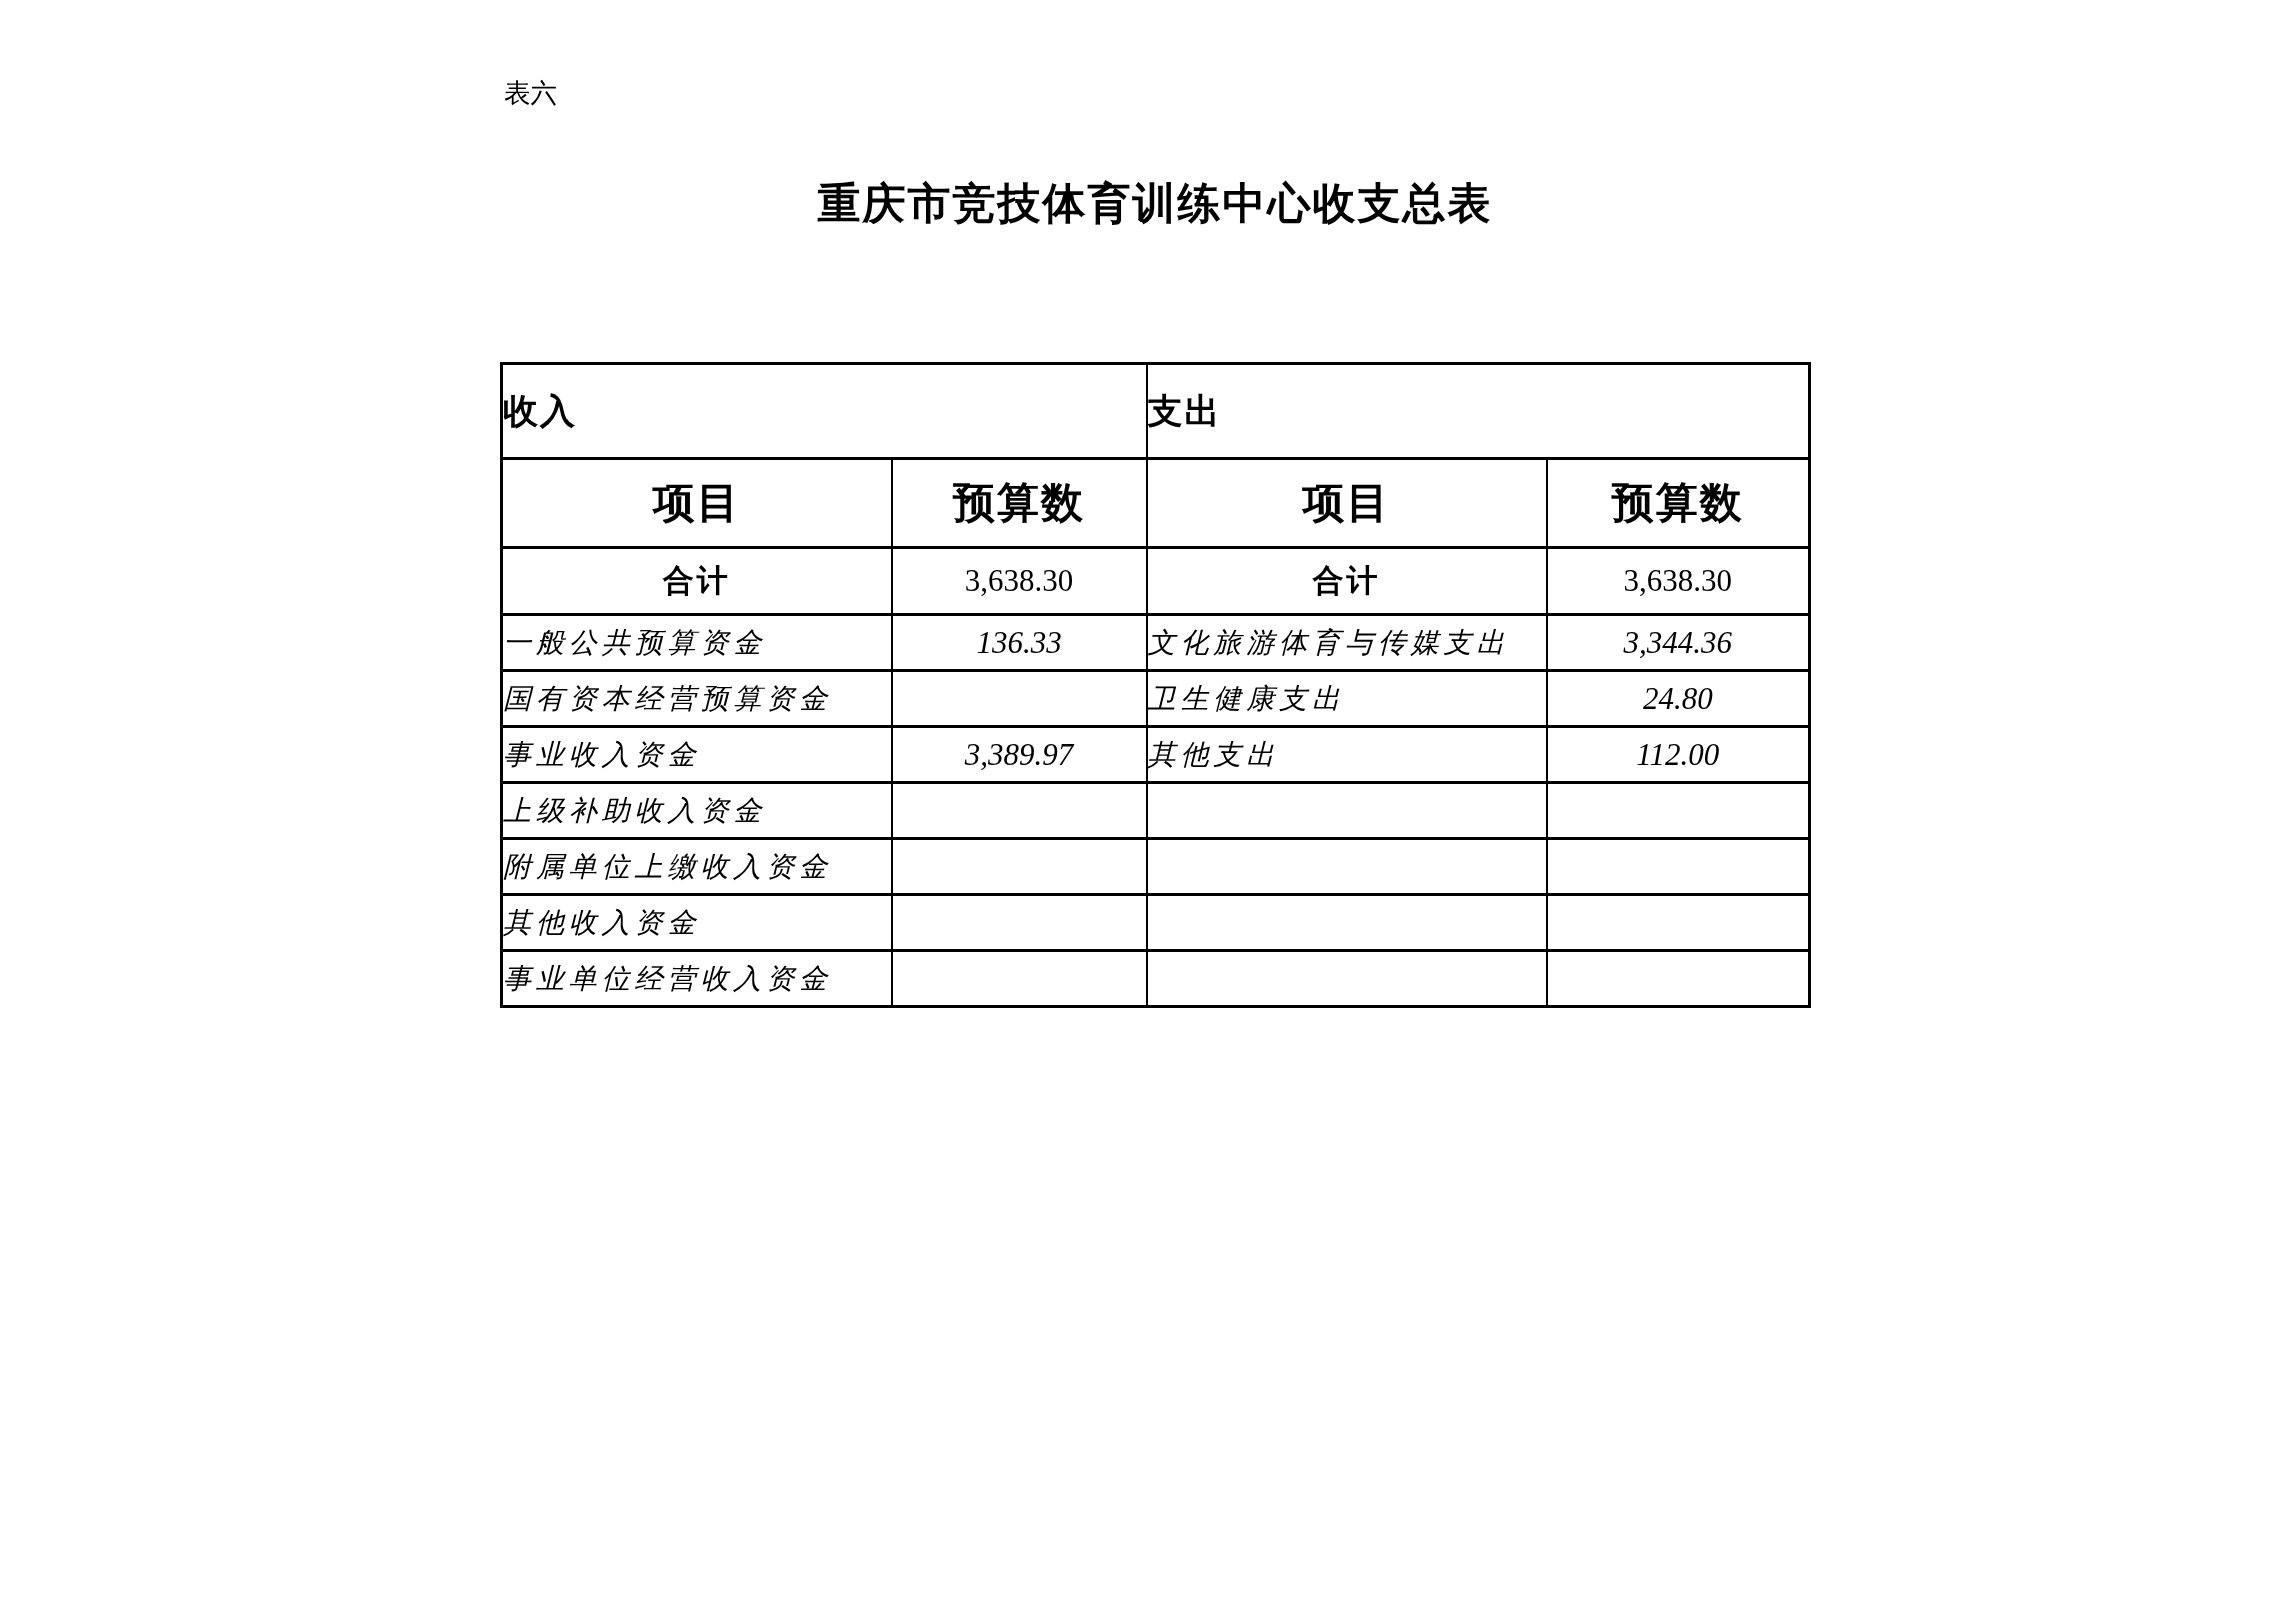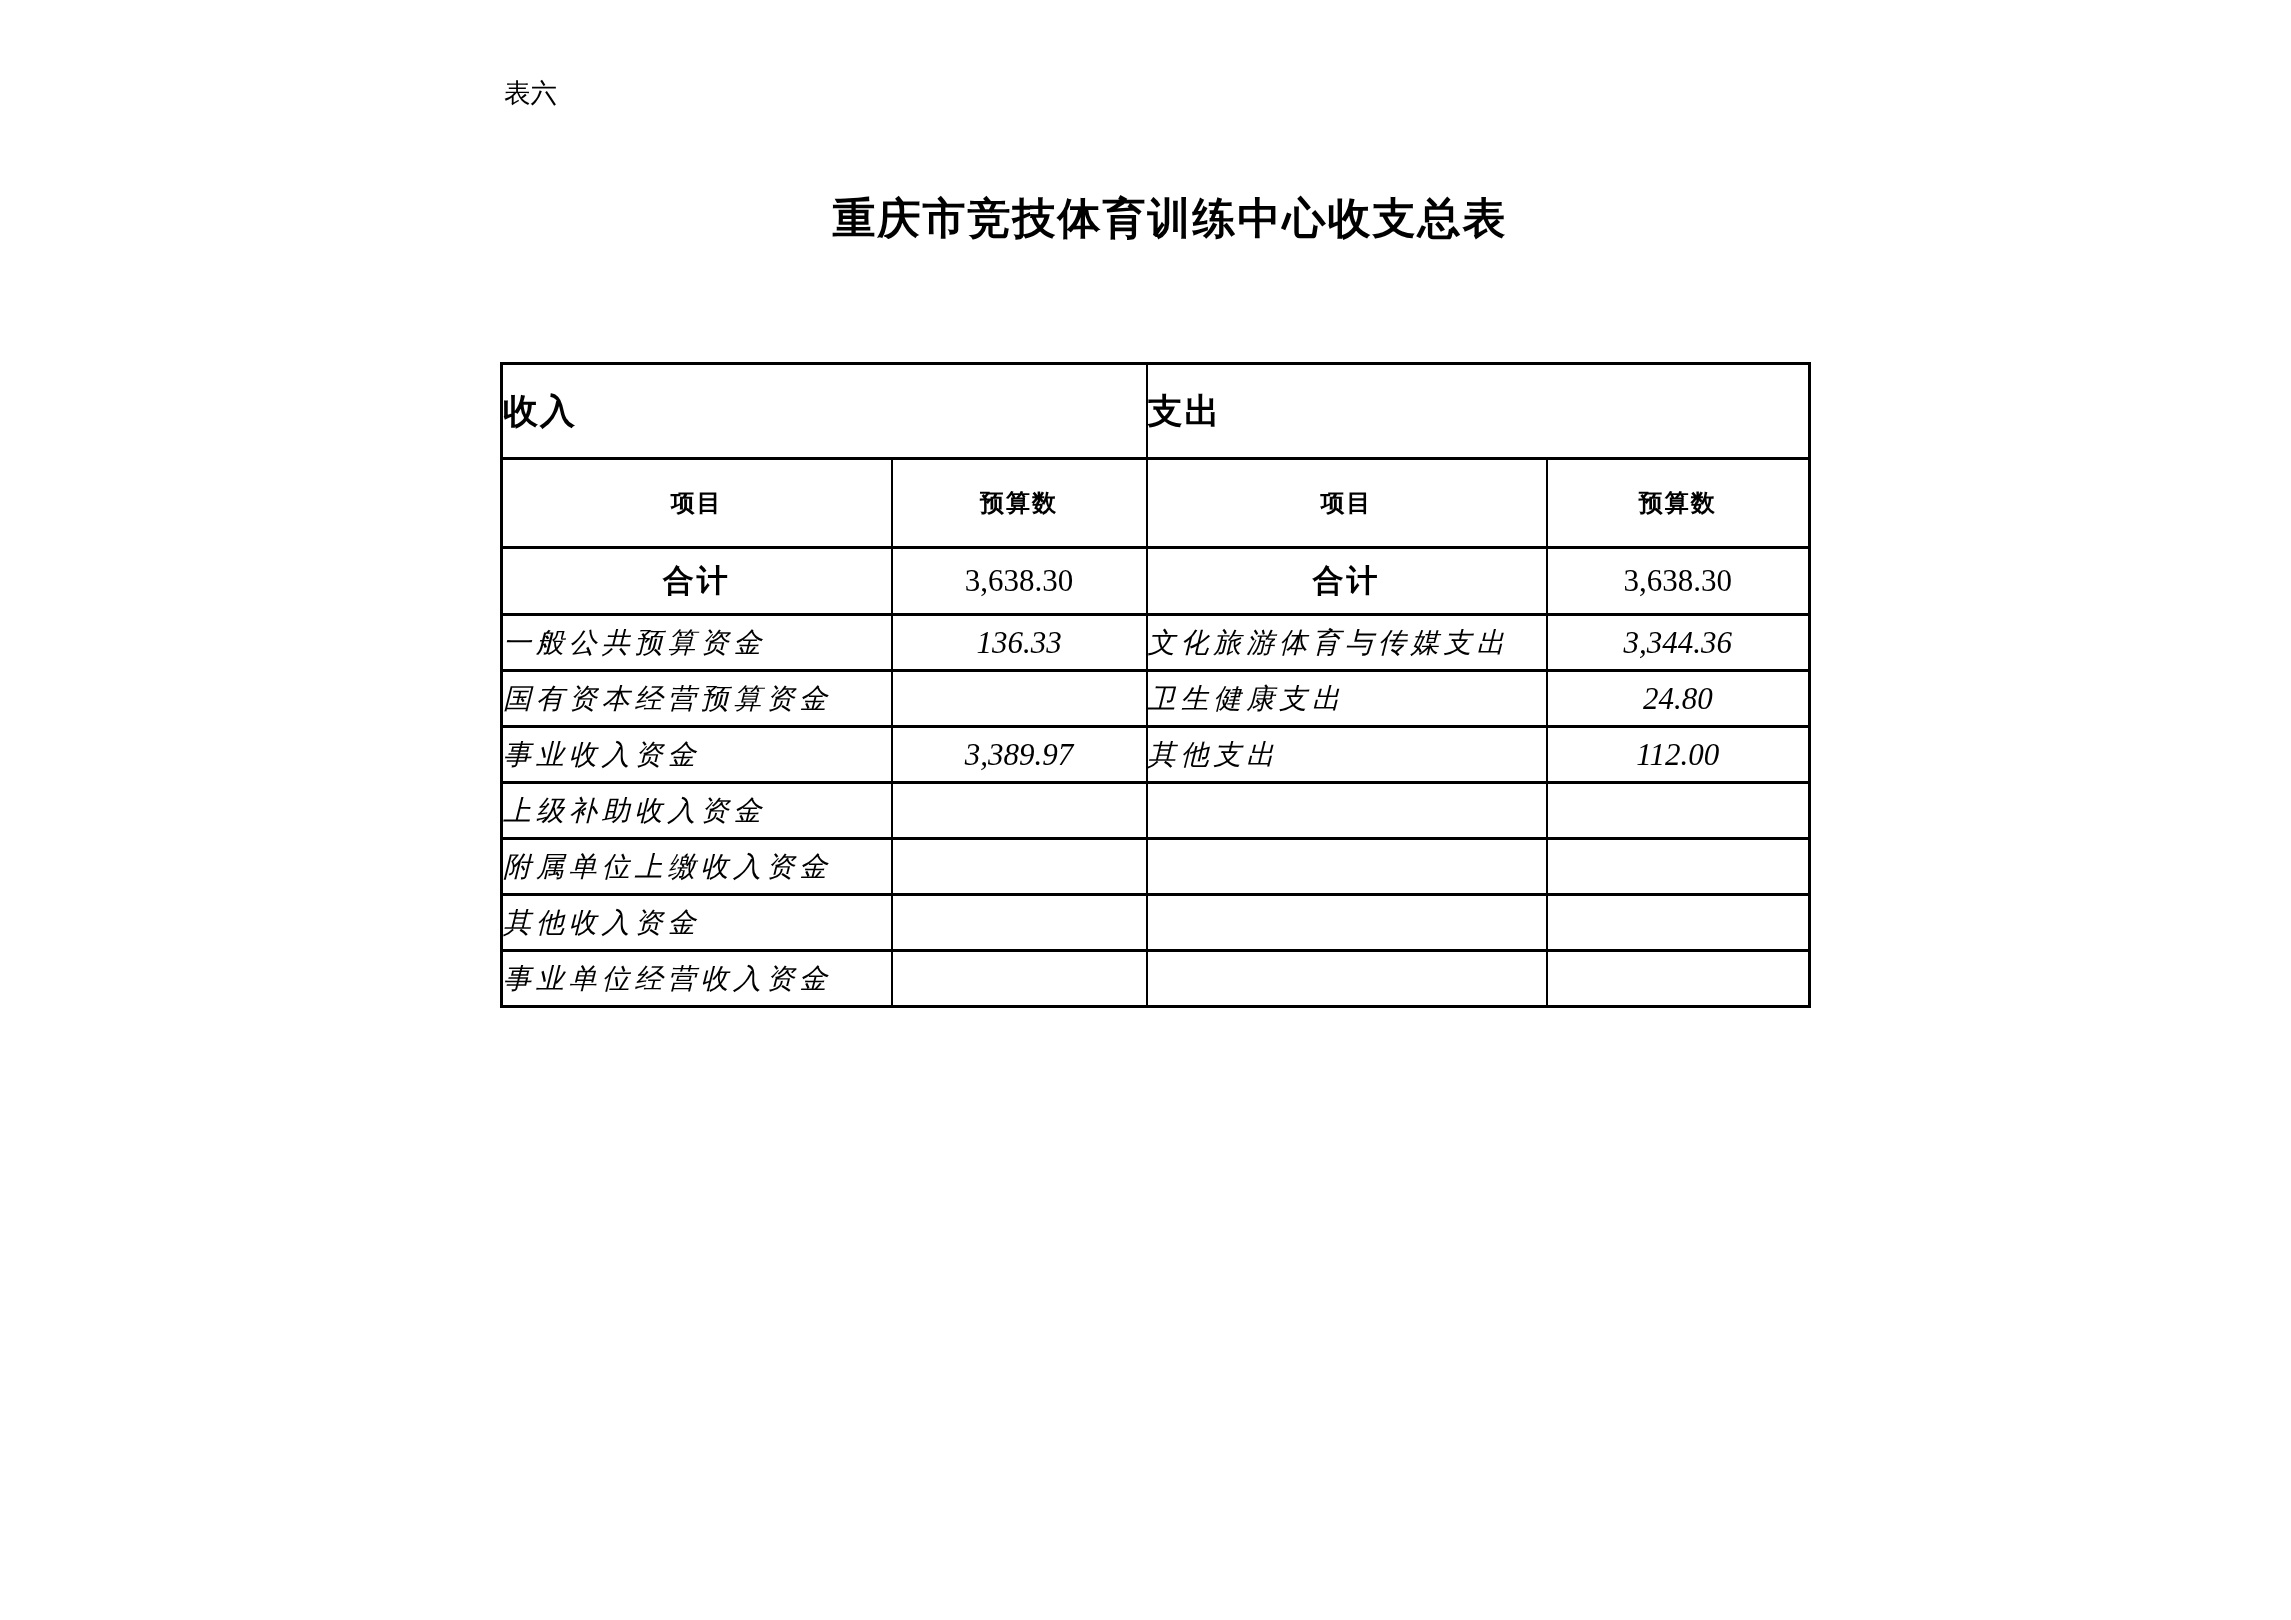--- a/index.html
+++ b/index.html
@@ -28,21 +28,21 @@
     font-size: 26.5px;
     line-height: 31px;
     font-family: "Liberation Serif", "DejaVu Serif", serif;
     white-space: nowrap;
   }
   .doc-title {
     position: absolute;
     left: 500px;
     top: 178px;
     width: 1308px;
-    margin: 16px;
+    margin: 1px;
     text-align: center;
     font-size: 43px;
     line-height: 49px;
     font-weight: 700;
     font-family: "Liberation Serif", "DejaVu Serif", serif;
     letter-spacing: 2px;
     white-space: nowrap;
   }
   .unit-label {
     position: absolute;
@@ -84,21 +84,21 @@
   .th1 {
     font-family: "Liberation Sans", "DejaVu Sans", sans-serif;
     font-weight: 700;
     font-size: 35px;
     text-align: left;
     letter-spacing: 2px;
   }
   .th2 {
     font-family: "Liberation Sans", "DejaVu Sans", sans-serif;
     font-weight: 700;
-    font-size: 24px;
+    font-size: 42px;
     text-align: center;
     letter-spacing: 2px;
   }
   .total-label {
     font-family: "Liberation Sans", "DejaVu Sans", sans-serif;
     font-weight: 700;
     font-size: 31px;
     text-align: center;
     letter-spacing: 2.9px;
   }

